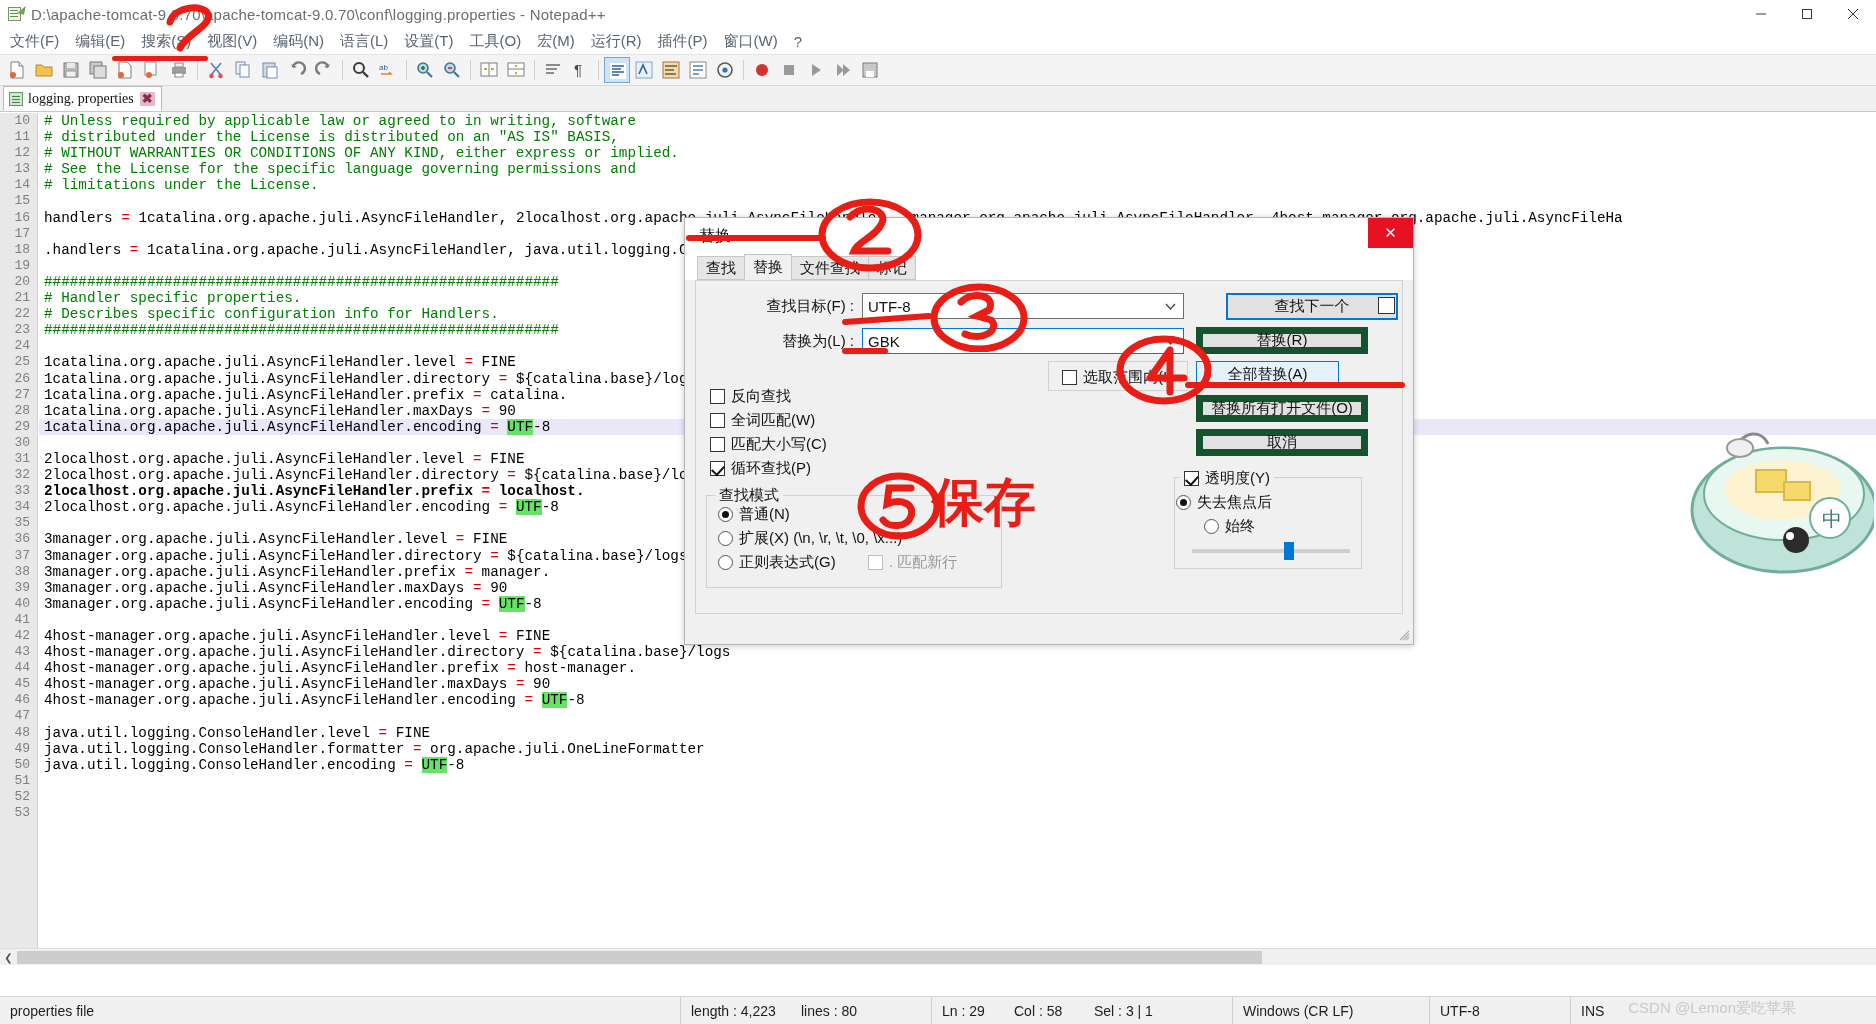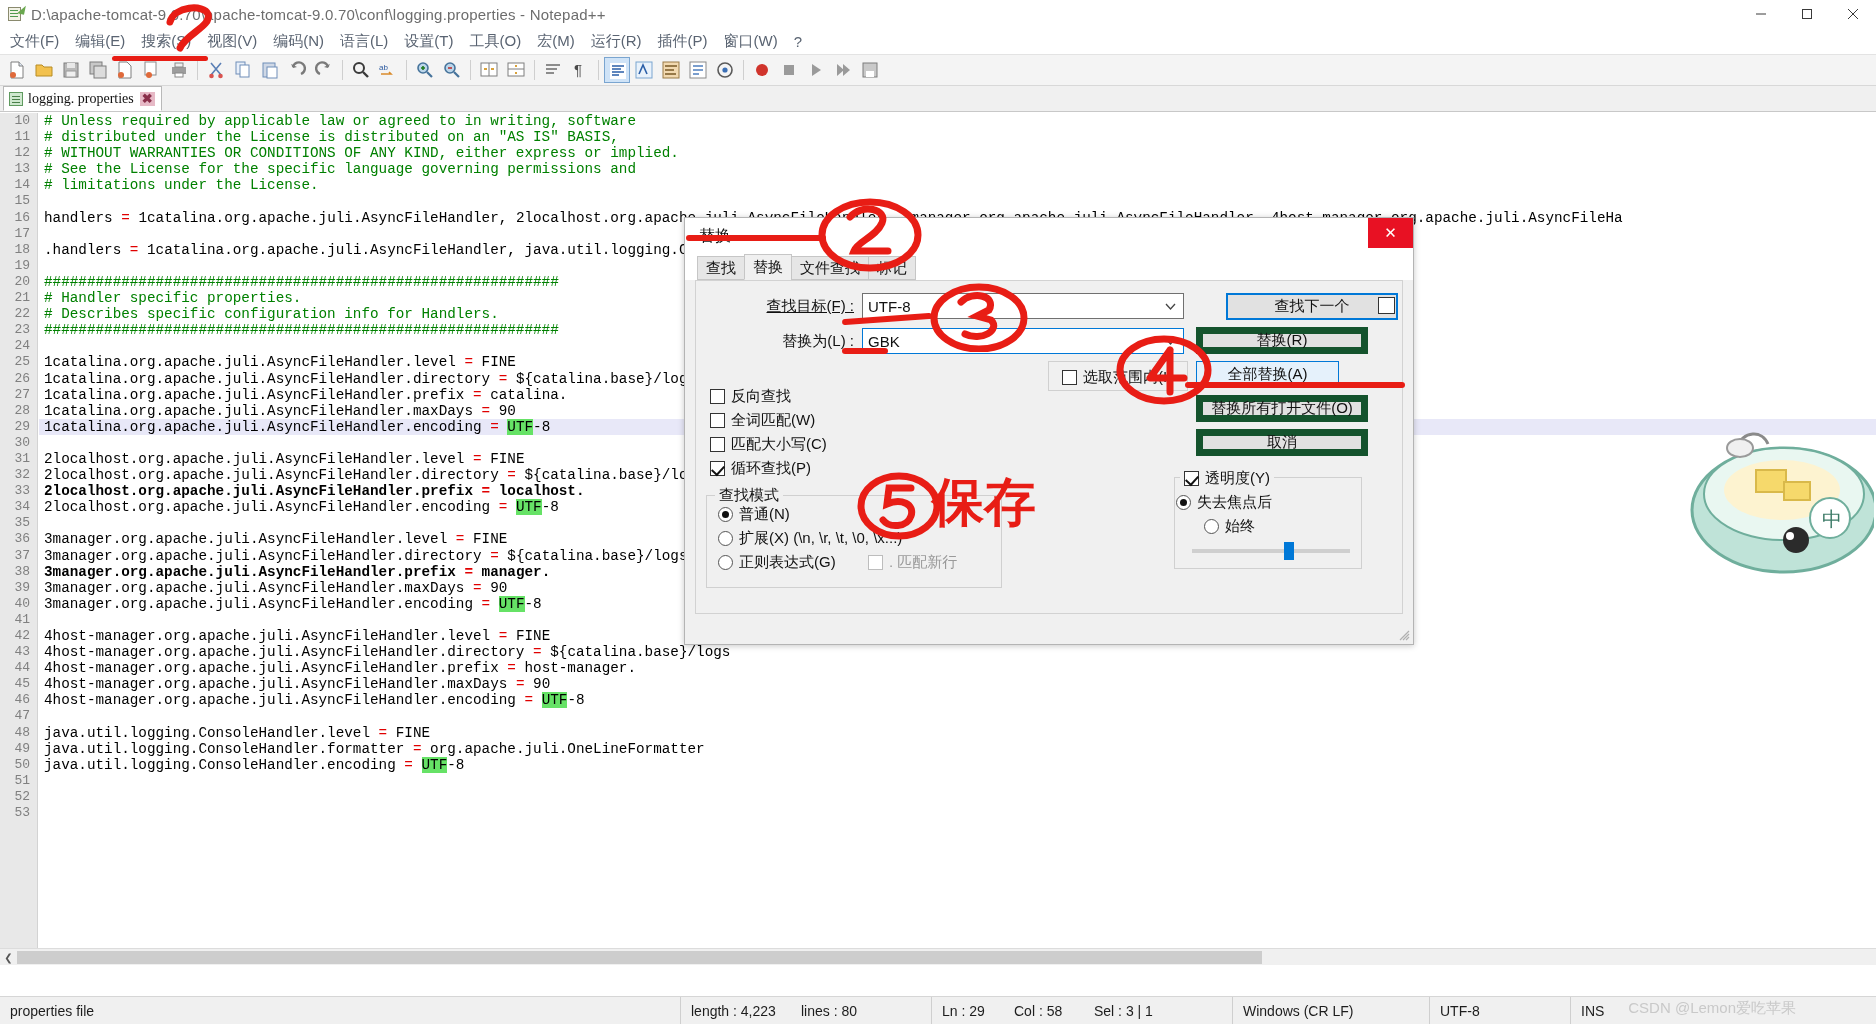--- a/index.html
+++ b/index.html
@@ -457,21 +457,21 @@
       <div class="crow" style="padding-left: 5px;"><span class="prop">1catalina.org.apache.juli.AsyncFileHandler.maxDays </span><span class="eq">=</span><span class="prop"> 90</span></div>
       <div class="crow curline" style="padding-left: 5px;"><span class="prop">1catalina.org.apache.juli.AsyncFileHandler.encoding </span><span class="eq">=</span><span class="prop"> </span><span class="hl">UTF</span><span class="prop">-8</span></div>
       <div class="crow" style="padding-left: 5px;">&nbsp;</div>
       <div class="crow" style="padding-left: 5px;"><span class="prop">2localhost.org.apache.juli.AsyncFileHandler.level </span><span class="eq">=</span><span class="prop"> FINE</span></div>
       <div class="crow" style="padding-left: 5px;"><span class="prop">2localhost.org.apache.juli.AsyncFileHandler.directory </span><span class="eq">=</span><span class="prop"> ${catalina.base}/logs</span></div>
       <div class="crow" style="padding-left: 5px; font-weight: bold;"><span class="prop">2localhost.org.apache.juli.AsyncFileHandler.prefix </span><span class="eq">=</span><span class="prop"> localhost.</span></div>
       <div class="crow" style="padding-left: 5px;"><span class="prop">2localhost.org.apache.juli.AsyncFileHandler.encoding </span><span class="eq">=</span><span class="prop"> </span><span class="hl">UTF</span><span class="prop">-8</span></div>
       <div class="crow" style="padding-left: 5px;">&nbsp;</div>
       <div class="crow" style="padding-left: 5px;"><span class="prop">3manager.org.apache.juli.AsyncFileHandler.level </span><span class="eq">=</span><span class="prop"> FINE</span></div>
       <div class="crow" style="padding-left: 5px;"><span class="prop">3manager.org.apache.juli.AsyncFileHandler.directory </span><span class="eq">=</span><span class="prop"> ${catalina.base}/logs</span></div>
-      <div class="crow" style="padding-left: 5px; font-weight: bold;"><span class="prop">3manager.org.apache.juli.AsyncFileHandler.prefix </span><span class="eq">=</span><span class="prop"> manager.</span></div>
+      <div class="crow" style="padding-left: 5px;"><span class="prop">3manager.org.apache.juli.AsyncFileHandler.prefix </span><span class="eq">=</span><span class="prop"> manager.</span></div>
       <div class="crow" style="padding-left: 5px;"><span class="prop">3manager.org.apache.juli.AsyncFileHandler.maxDays </span><span class="eq">=</span><span class="prop"> 90</span></div>
       <div class="crow" style="padding-left: 5px;"><span class="prop">3manager.org.apache.juli.AsyncFileHandler.encoding </span><span class="eq">=</span><span class="prop"> </span><span class="hl">UTF</span><span class="prop">-8</span></div>
       <div class="crow" style="padding-left: 5px;">&nbsp;</div>
       <div class="crow" style="padding-left: 5px;"><span class="prop">4host-manager.org.apache.juli.AsyncFileHandler.level </span><span class="eq">=</span><span class="prop"> FINE</span></div>
       <div class="crow" style="padding-left: 5px;"><span class="prop">4host-manager.org.apache.juli.AsyncFileHandler.directory </span><span class="eq">=</span><span class="prop"> ${catalina.base}/logs</span></div>
       <div class="crow" style="padding-left: 5px;"><span class="prop">4host-manager.org.apache.juli.AsyncFileHandler.prefix </span><span class="eq">=</span><span class="prop"> host-manager.</span></div>
       <div class="crow" style="padding-left: 5px;"><span class="prop">4host-manager.org.apache.juli.AsyncFileHandler.maxDays </span><span class="eq">=</span><span class="prop"> 90</span></div>
       <div class="crow" style="padding-left: 5px;"><span class="prop">4host-manager.org.apache.juli.AsyncFileHandler.encoding </span><span class="eq">=</span><span class="prop"> </span><span class="hl">UTF</span><span class="prop">-8</span></div>
       <div class="crow" style="padding-left: 5px;">&nbsp;</div>
       <div class="crow" style="padding-left: 5px;"><span class="prop">java.util.logging.ConsoleHandler.level </span><span class="eq">=</span><span class="prop"> FINE</span></div>
@@ -510,21 +510,21 @@
   <div id="dlg-tabs">
     <div class="dt">查找</div>
     <div class="dt active">替换</div>
     <div class="dt">文件查找</div>
     <div class="dt">标记</div>
   </div>
 
   <div id="dlg-body">
 
     <div class="fld-row" style="left:0px; top:12px; width:488px;">
-      <div class="fld-label" style="width:158px;text-decoration:underline;">查找目标(F) :</div>
+      <div class="fld-label" style="width:158px;">查找目标(F) :</div>
       <div class="combo" style="width:322px; margin-left:8px;">
         <span>UTF-8</span>
         <svg class="chev" viewBox="0 0 11 11">
             <path d="M1 3l4.5 5L10 3" fill="none" stroke="#444" stroke-width="1.3"></path>
           </svg>
       </div>
     </div>
 
     <div class="fld-row" style="left:0px; top:47px; width:488px;">
       <div class="fld-label" style="width:158px;">替换为(L) :</div>

